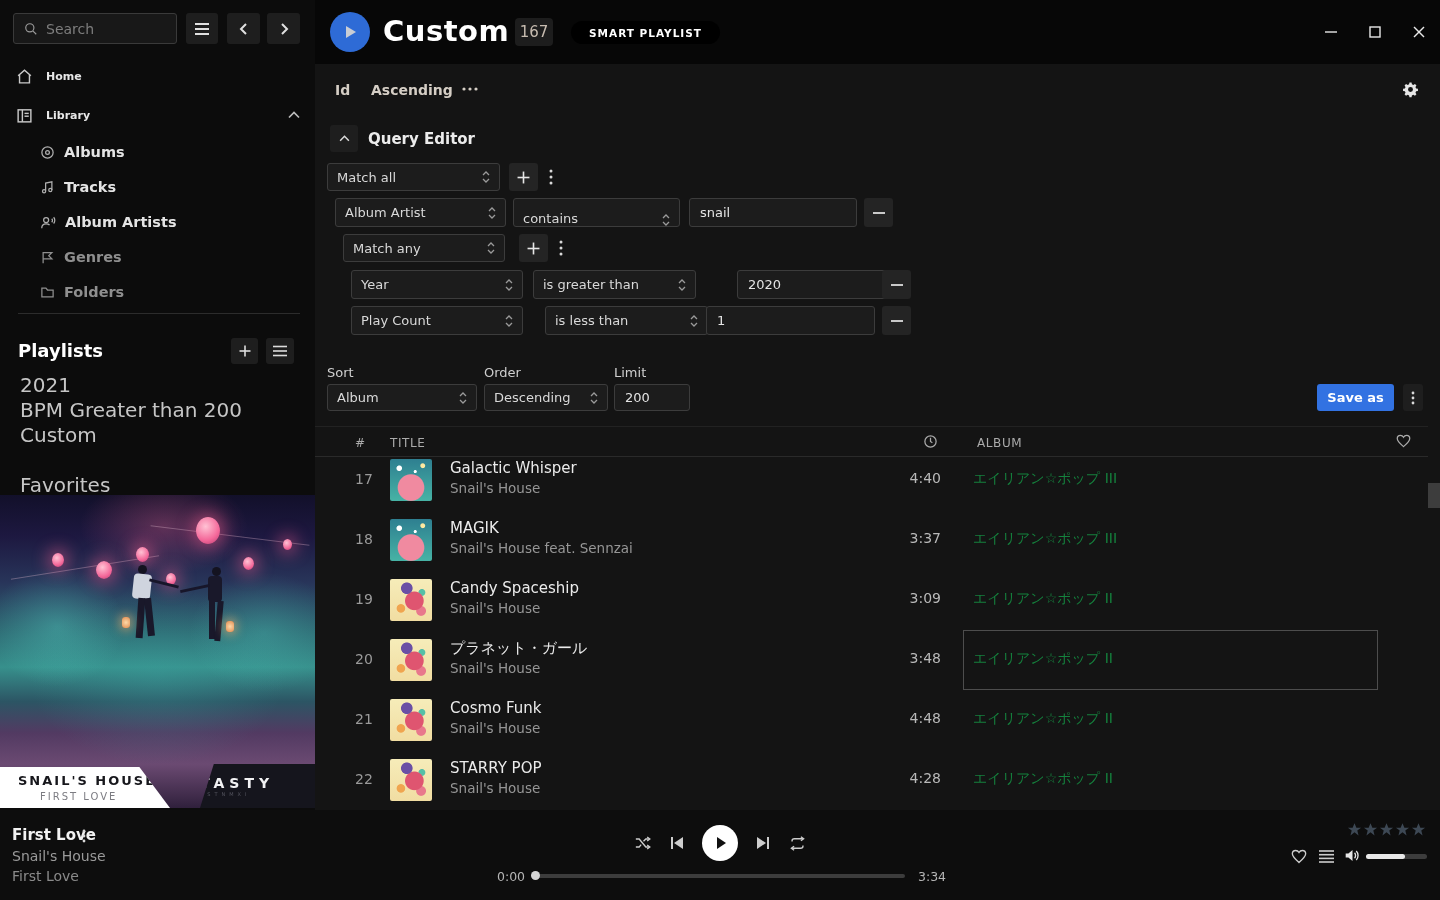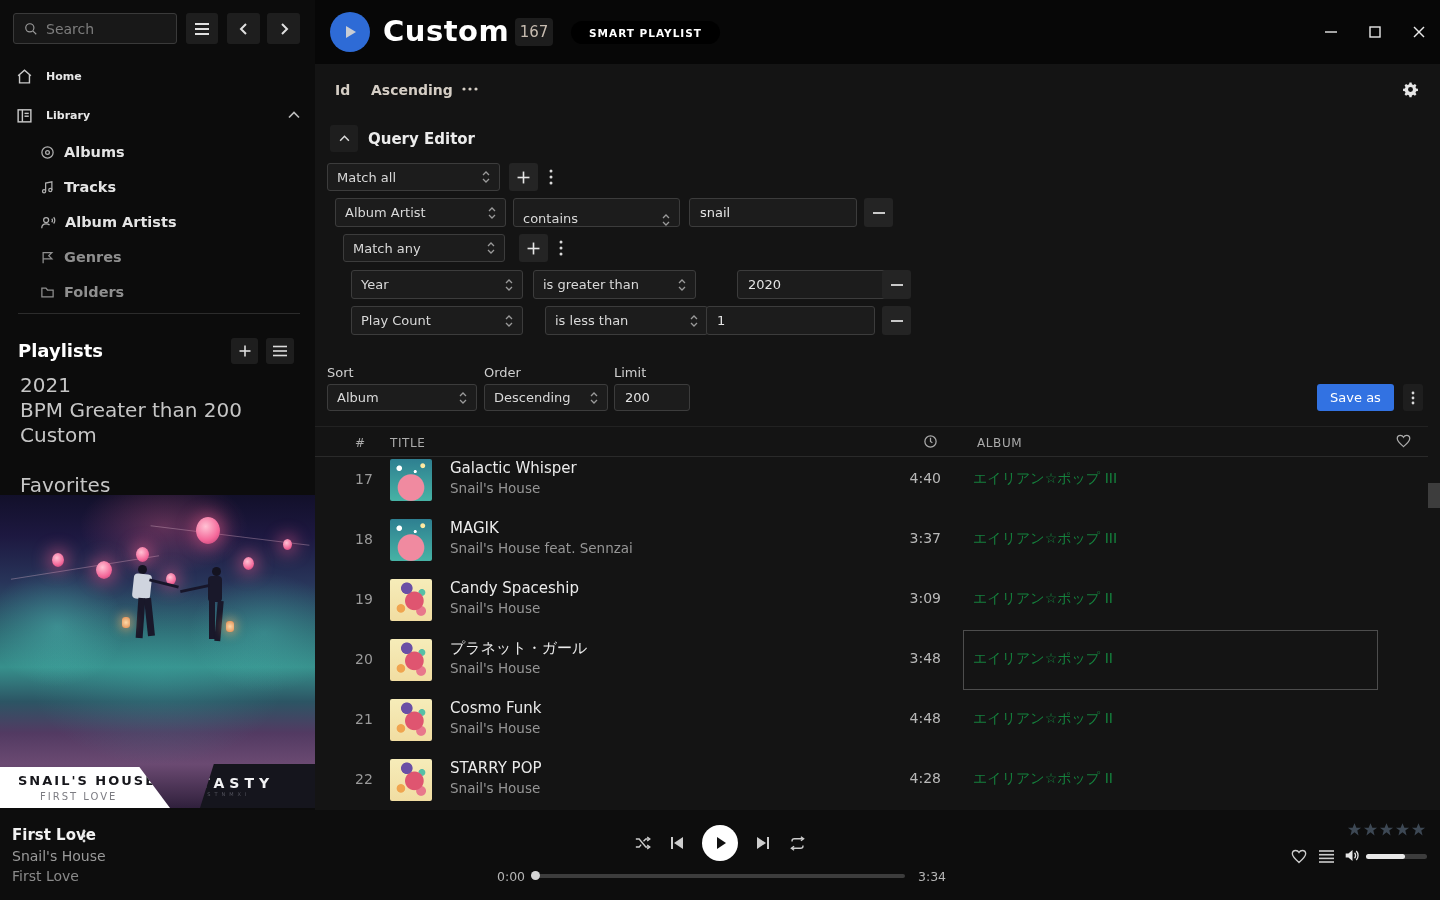--- a/index.html
+++ b/index.html
@@ -72,21 +72,21 @@
   .panelbtn { background:#1e1e1e; border-radius:3px; color:#dcdcdc; display:flex;
               align-items:center; justify-content:center; cursor:pointer; }
   .qlabel { color:#ececec; font-weight:bold; font-size:15px; }
   .sel { background:#1c1c1c; border:1px solid #3c3c3c; border-radius:3px; color:#d9d9d9;
          font-size:13px; display:flex; align-items:center; justify-content:space-between;
          padding:0 9px; cursor:pointer; }
   .inp { background:#1c1c1c; border:1px solid #3c3c3c; border-radius:3px; color:#e4e4e4;
          font-size:13px; display:flex; align-items:center; padding:0 10px; }
   .caret { color:#9a9a9a; }
   .flabel { color:#cfcfcf; font-size:13px; }
-  #saveas { background:#3272e2; border-radius:3px; color:#fff; font-weight:normal; font-size:13px;
+  #saveas { background:#3272e2; border-radius:3px; color:#fff; font-weight:bold; font-size:13px;
             display:flex; align-items:center; justify-content:center; cursor:pointer; }
 
   #thead { left:0; top:426px; width:1113px; height:31px; border-top:1px solid #222;
            border-bottom:1px solid #2a2a2a; color:#ababab; font-size:12px; letter-spacing:.6px; }
   #rows { left:0; top:458px; width:1113px; height:352px; overflow:hidden; }
   .trow { position:relative; width:100%; height:60px; }
   .tnum { position:absolute; left:40px; top:21px; color:#9a9a9a; font-size:14px; }
   .thumb { position:absolute; left:75px; top:9px; width:42px; height:42px; border-radius:2px; }
   .art-a { background:
      radial-gradient(circle at 50% 68%, #f08aa0 0 36%, transparent 39%),

